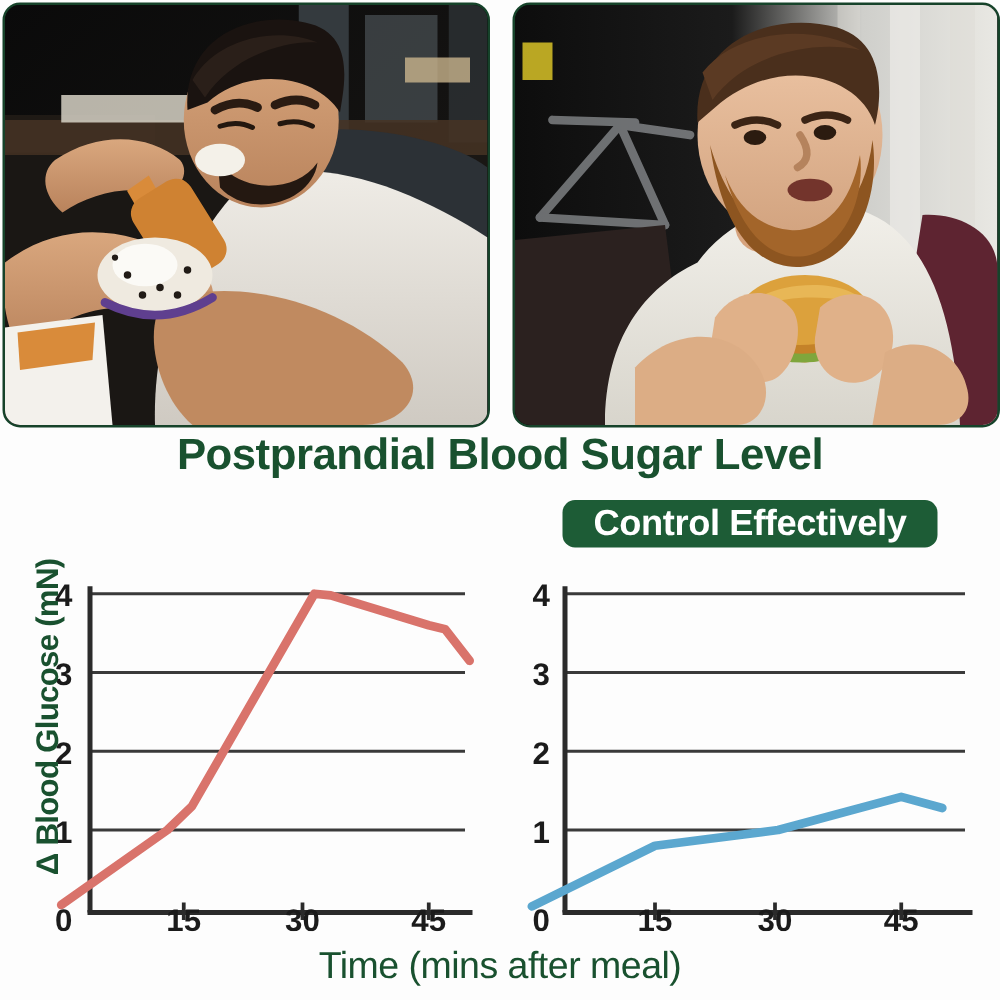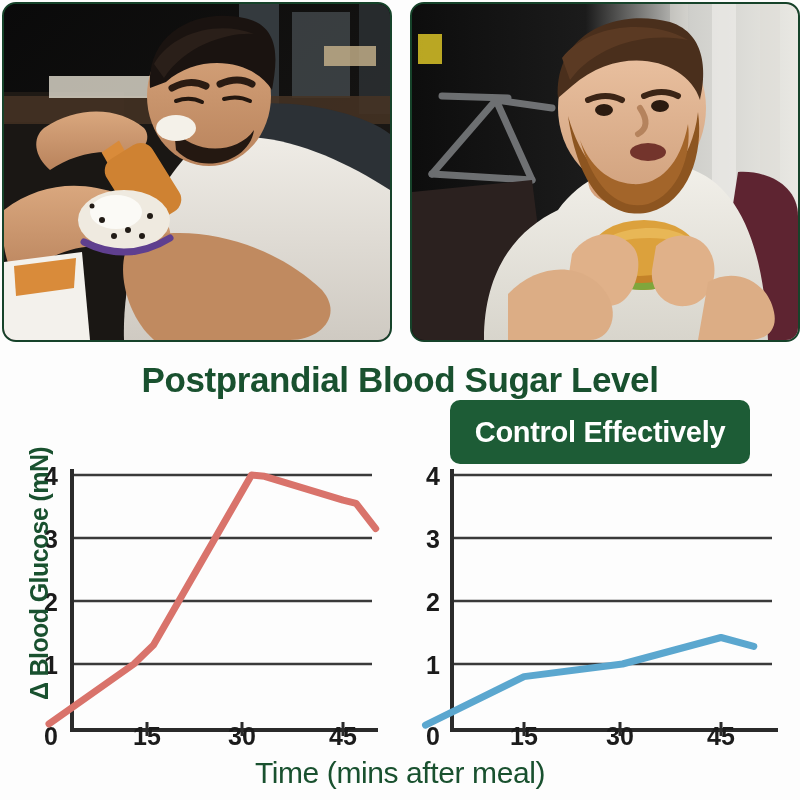--- a/index.html
+++ b/index.html
@@ -51,28 +51,27 @@
   .page-title {
     position: absolute;
     left: 0; top: 344px;
     width: 800px;
     text-align: center;
     font-size: 35px;
     font-weight: bold;
     letter-spacing: -0.4px;
     color: #19512f;
     font-family: "Liberation Sans", sans-serif;
-    margin-top: 16px;
   }
 
   
   .badge {
     position: absolute;
     left: 450px; top: 400px;
-    width: 300px; height: 64px;
+    width: 300px; height: 38px;
     background: #1d5c36;
     border-radius: 10px;
     display: flex;
     align-items: center;
     justify-content: center;
     color: #ffffff;
     font-size: 29px;
     font-weight: bold;
     letter-spacing: -0.3px;
   }

